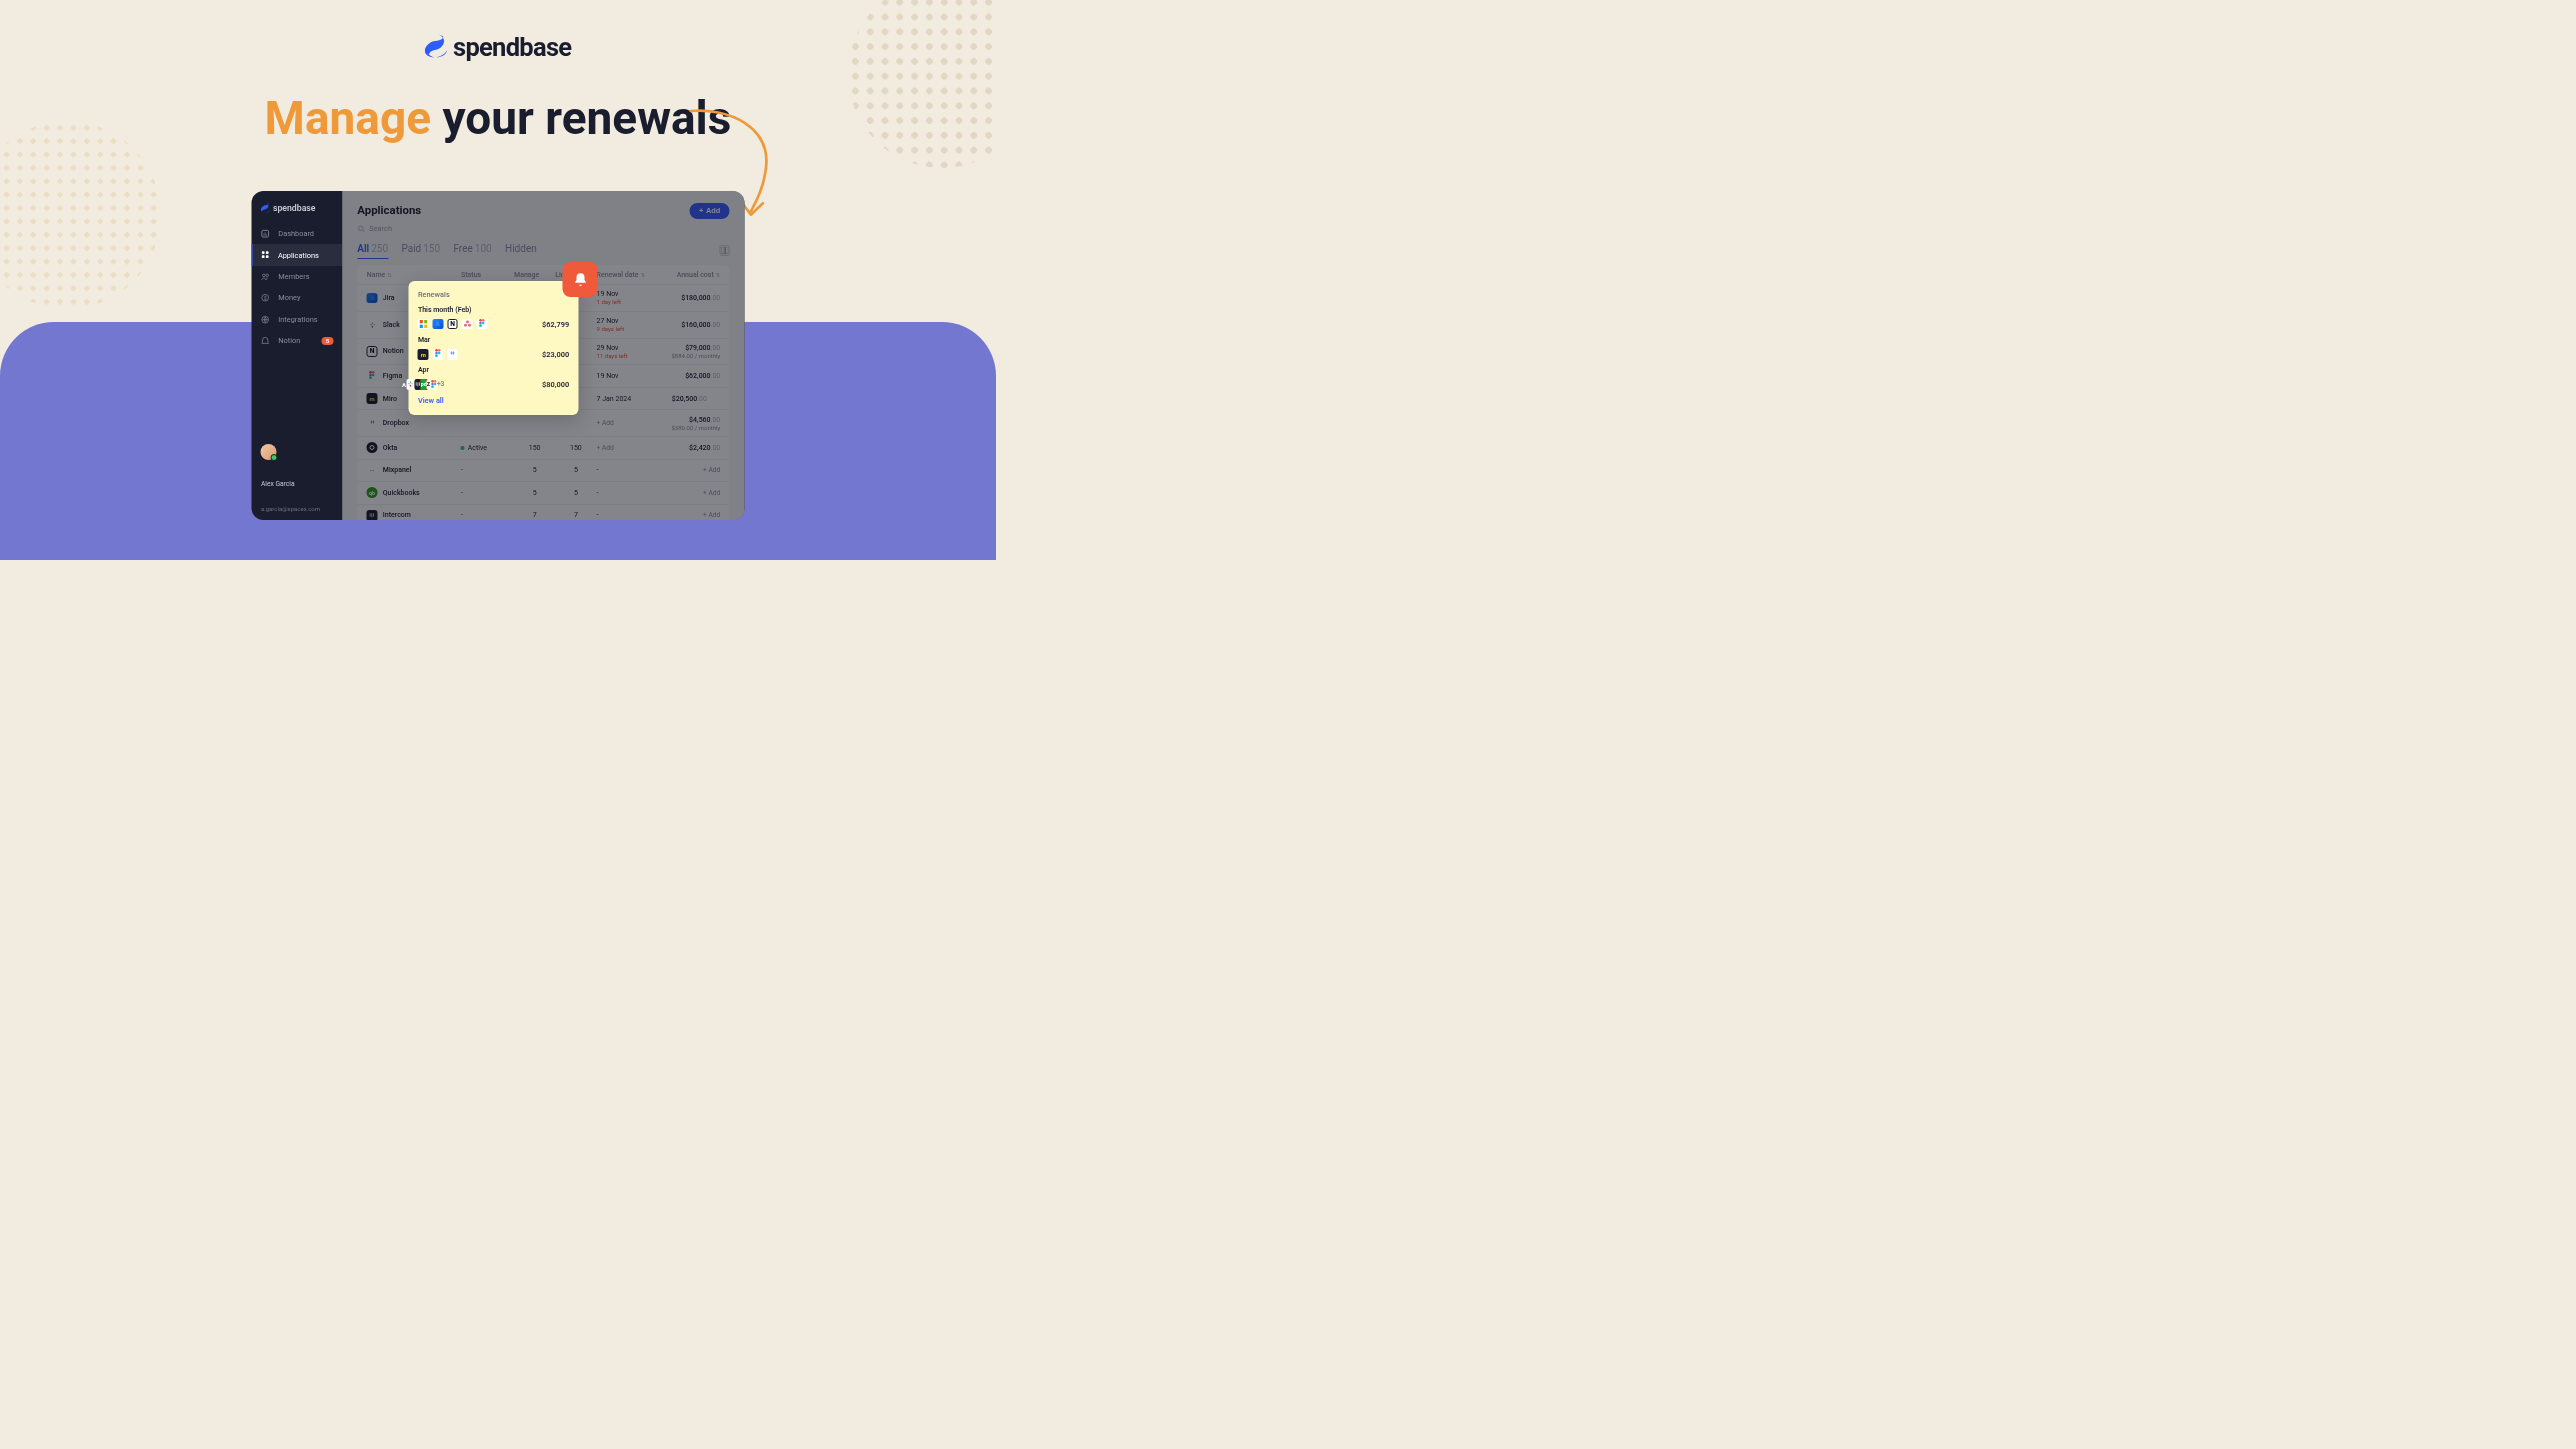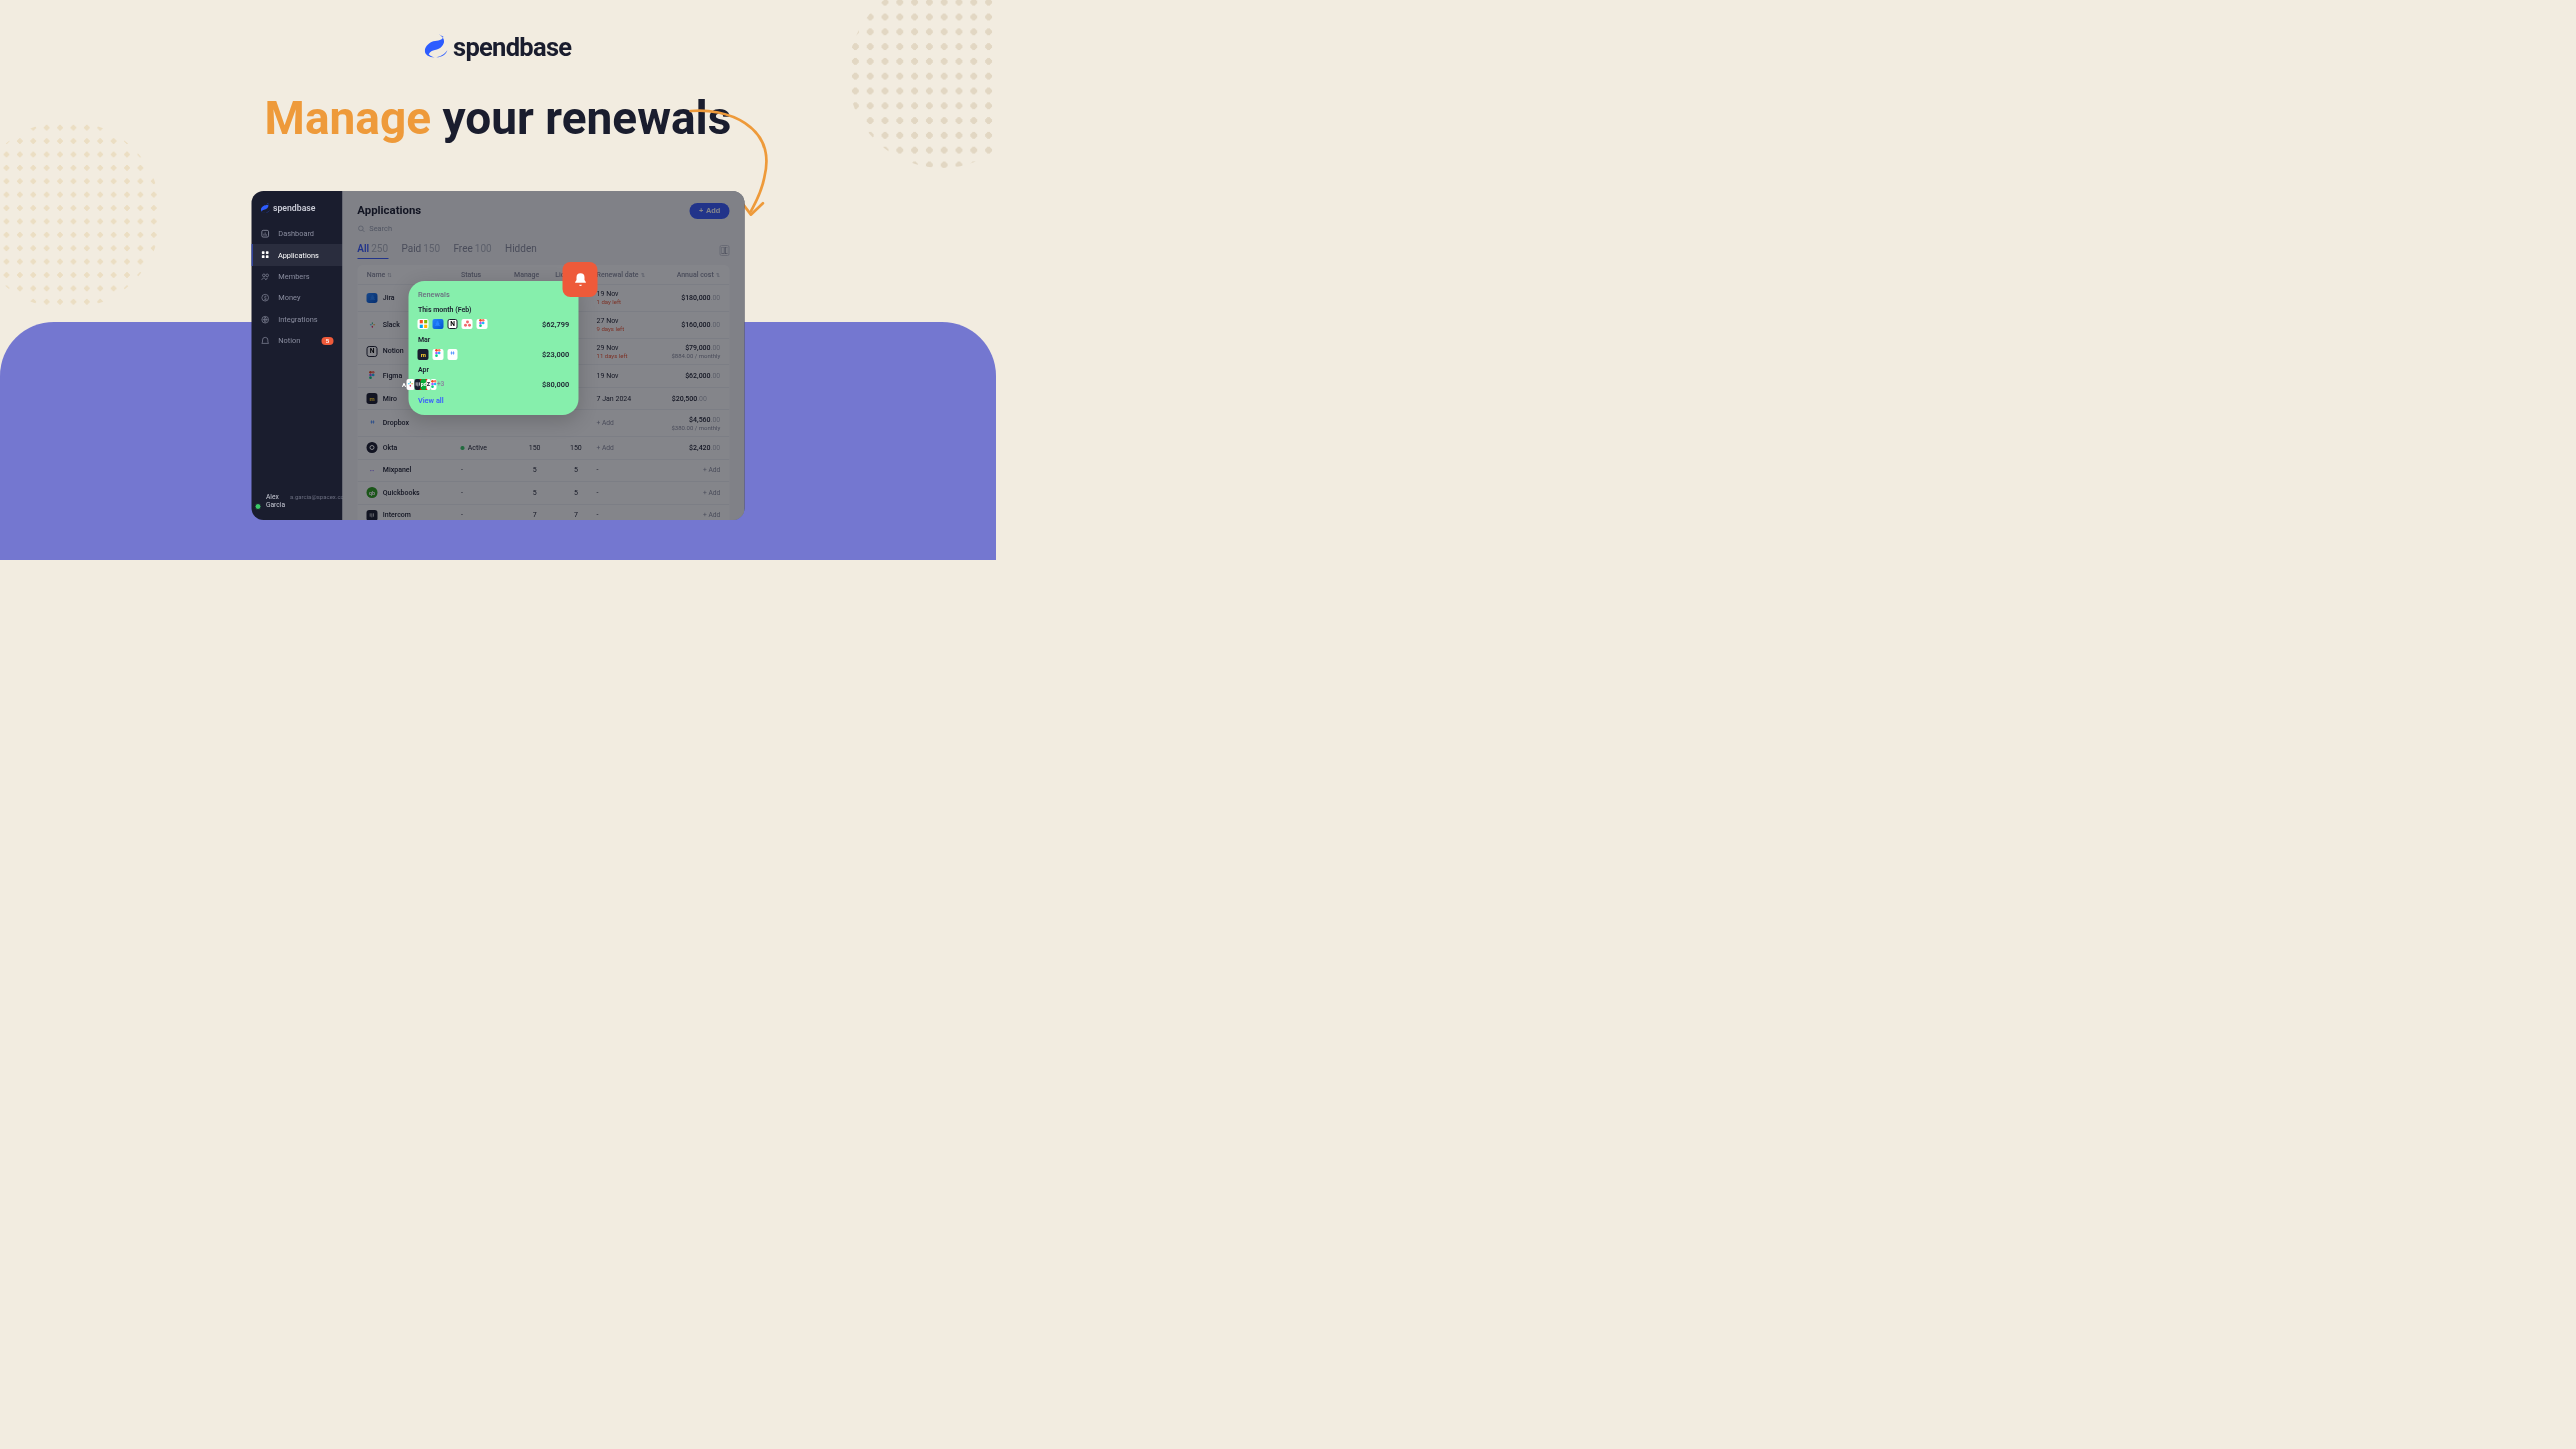--- a/index.html
+++ b/index.html
@@ -23,21 +23,21 @@
 
 .sidebar { width: 91px; padding: 12px 0 8px; display: flex; flex-direction: column; color: #8a8d9f; font-size: 7.4px; }
 .sb-logo { display: flex; align-items: center; gap: 2.7px; padding: 0 9.4px 9.4px; }
 .sb-logo-mark { width: 9.4px; height: 10.7px; }
 .sb-logo-text { font-size: 8.7px; font-weight: 600; color: #c8cad5; }
 .sb-item { display: flex; align-items: center; gap: 8px; padding: 6px 9.4px; cursor: pointer; }
 .sb-item.active { background: #2a2d3e; color: #fff; border-left: 1.3px solid #3a5cff; padding-left: 8px; }
 .sb-icon { width: 9.4px; height: 9.4px; display: inline-flex; align-items: center; justify-content: center; }
 .sb-badge { margin-left: auto; background: #ee5a3a; color: #fff; border-radius: 6.7px; padding: 0.7px 4px; font-size: 6px; font-weight: 600; }
 .sb-spacer { flex: 1; }
-.sb-user { padding: 0 9.4px; display: flex; flex-direction: row; gap: 5px; }
+.sb-user { padding: 0 9.4px; display: flex; flex-direction: column; gap: 17px; }
 .sb-avatar { width: 16px; height: 16px; border-radius: 50%; background: linear-gradient(135deg, #f4c9a3, #d89870); margin-bottom: 2.7px; position: relative; }
 .sb-avatar::after { content: ''; position: absolute; bottom: -0.7px; right: -0.7px; width: 5.4px; height: 5.4px; background: #3ac968; border-radius: 50%; border: 1px solid #1a1d2e; }
 .sb-uname { font-size: 6.7px; color: #c8cad5; }
 .sb-uemail { font-size: 6px; color: #6a6d7f; }
 
 .main { flex: 1; background: #f6f7f9; padding: 12px 14.8px; position: relative; }
 .main-head { display: flex; justify-content: space-between; align-items: flex-start; margin-bottom: 5.4px; }
 .page-title { font-size: 11.4px; font-weight: 700; color: #1a1d2e; }
 .add-btn { background: #3a5cff; color: #fff; border: none; border-radius: 9.4px; padding: 3.4px 9.4px; font-size: 7.4px; font-weight: 600; display: flex; align-items: center; gap: 2.7px; cursor: pointer; }
 .search-row { display: flex; align-items: center; gap: 4px; color: #9aa0b0; font-size: 7.4px; margin-bottom: 9.4px; }
@@ -62,21 +62,21 @@
 .td.center { justify-content: center; }
 .status-dot { width: 3.4px; height: 3.4px; border-radius: 50%; background: #3ac968; margin-right: 3.4px; }
 .renewal-sub { font-size: 6px; color: #ee5a3a; }
 .cost-main { font-weight: 500; }
 .cost-cents { color: #b0b4c0; }
 .cost-sub { font-size: 6px; color: #8a8d9f; }
 .add-link { color: #8a8d9f; font-size: 6.7px; }
 
 .overlay { position: absolute; inset: 0; background: rgba(10,12,22,0.5); pointer-events: none; }
 
-.popup { position: absolute; top: 90px; left: 66px; width: 170px; background: #86efac; border-radius: 16px; box-shadow: 0 5.4px 19px rgba(0,0,0,0.18); padding: 9.4px; z-index: 10; font-size: 7.4px; }
+.popup { position: absolute; top: 90px; left: 66px; width: 170px; background: #fef9c3; border-radius: 6px; box-shadow: 0 5.4px 19px rgba(0,0,0,0.18); padding: 9.4px; z-index: 10; font-size: 7.4px; }
 .bell-badge { position: absolute; top: -19px; right: -19px; width: 35px; height: 35px; background: #ee5a3a; border-radius: 8px; display: flex; align-items: center; justify-content: center; }
 .pop-title { font-size: 7.4px; color: #6a6d7f; font-weight: 500; margin-bottom: 6.7px; }
 .pop-group { margin-bottom: 6.7px; }
 .pop-month { font-size: 7px; font-weight: 600; color: #1a1d2e; margin-bottom: 4.7px; }
 .pop-row { display: flex; align-items: center; justify-content: space-between; }
 .pop-icons { display: flex; gap: 4px; align-items: center; }
 .pic { width: 10.7px; height: 10.7px; border-radius: 2px; display: flex; align-items: center; justify-content: center; font-size: 6.7px; }
 .pop-more { font-size: 6.7px; color: #8a8d9f; }
 .pop-amt { font-weight: 600; font-size: 7.4px; color: #1a1d2e; }
 .pop-viewall { color: #3a5cff; font-weight: 600; font-size: 7.4px; cursor: pointer; margin-top: 4px; }

